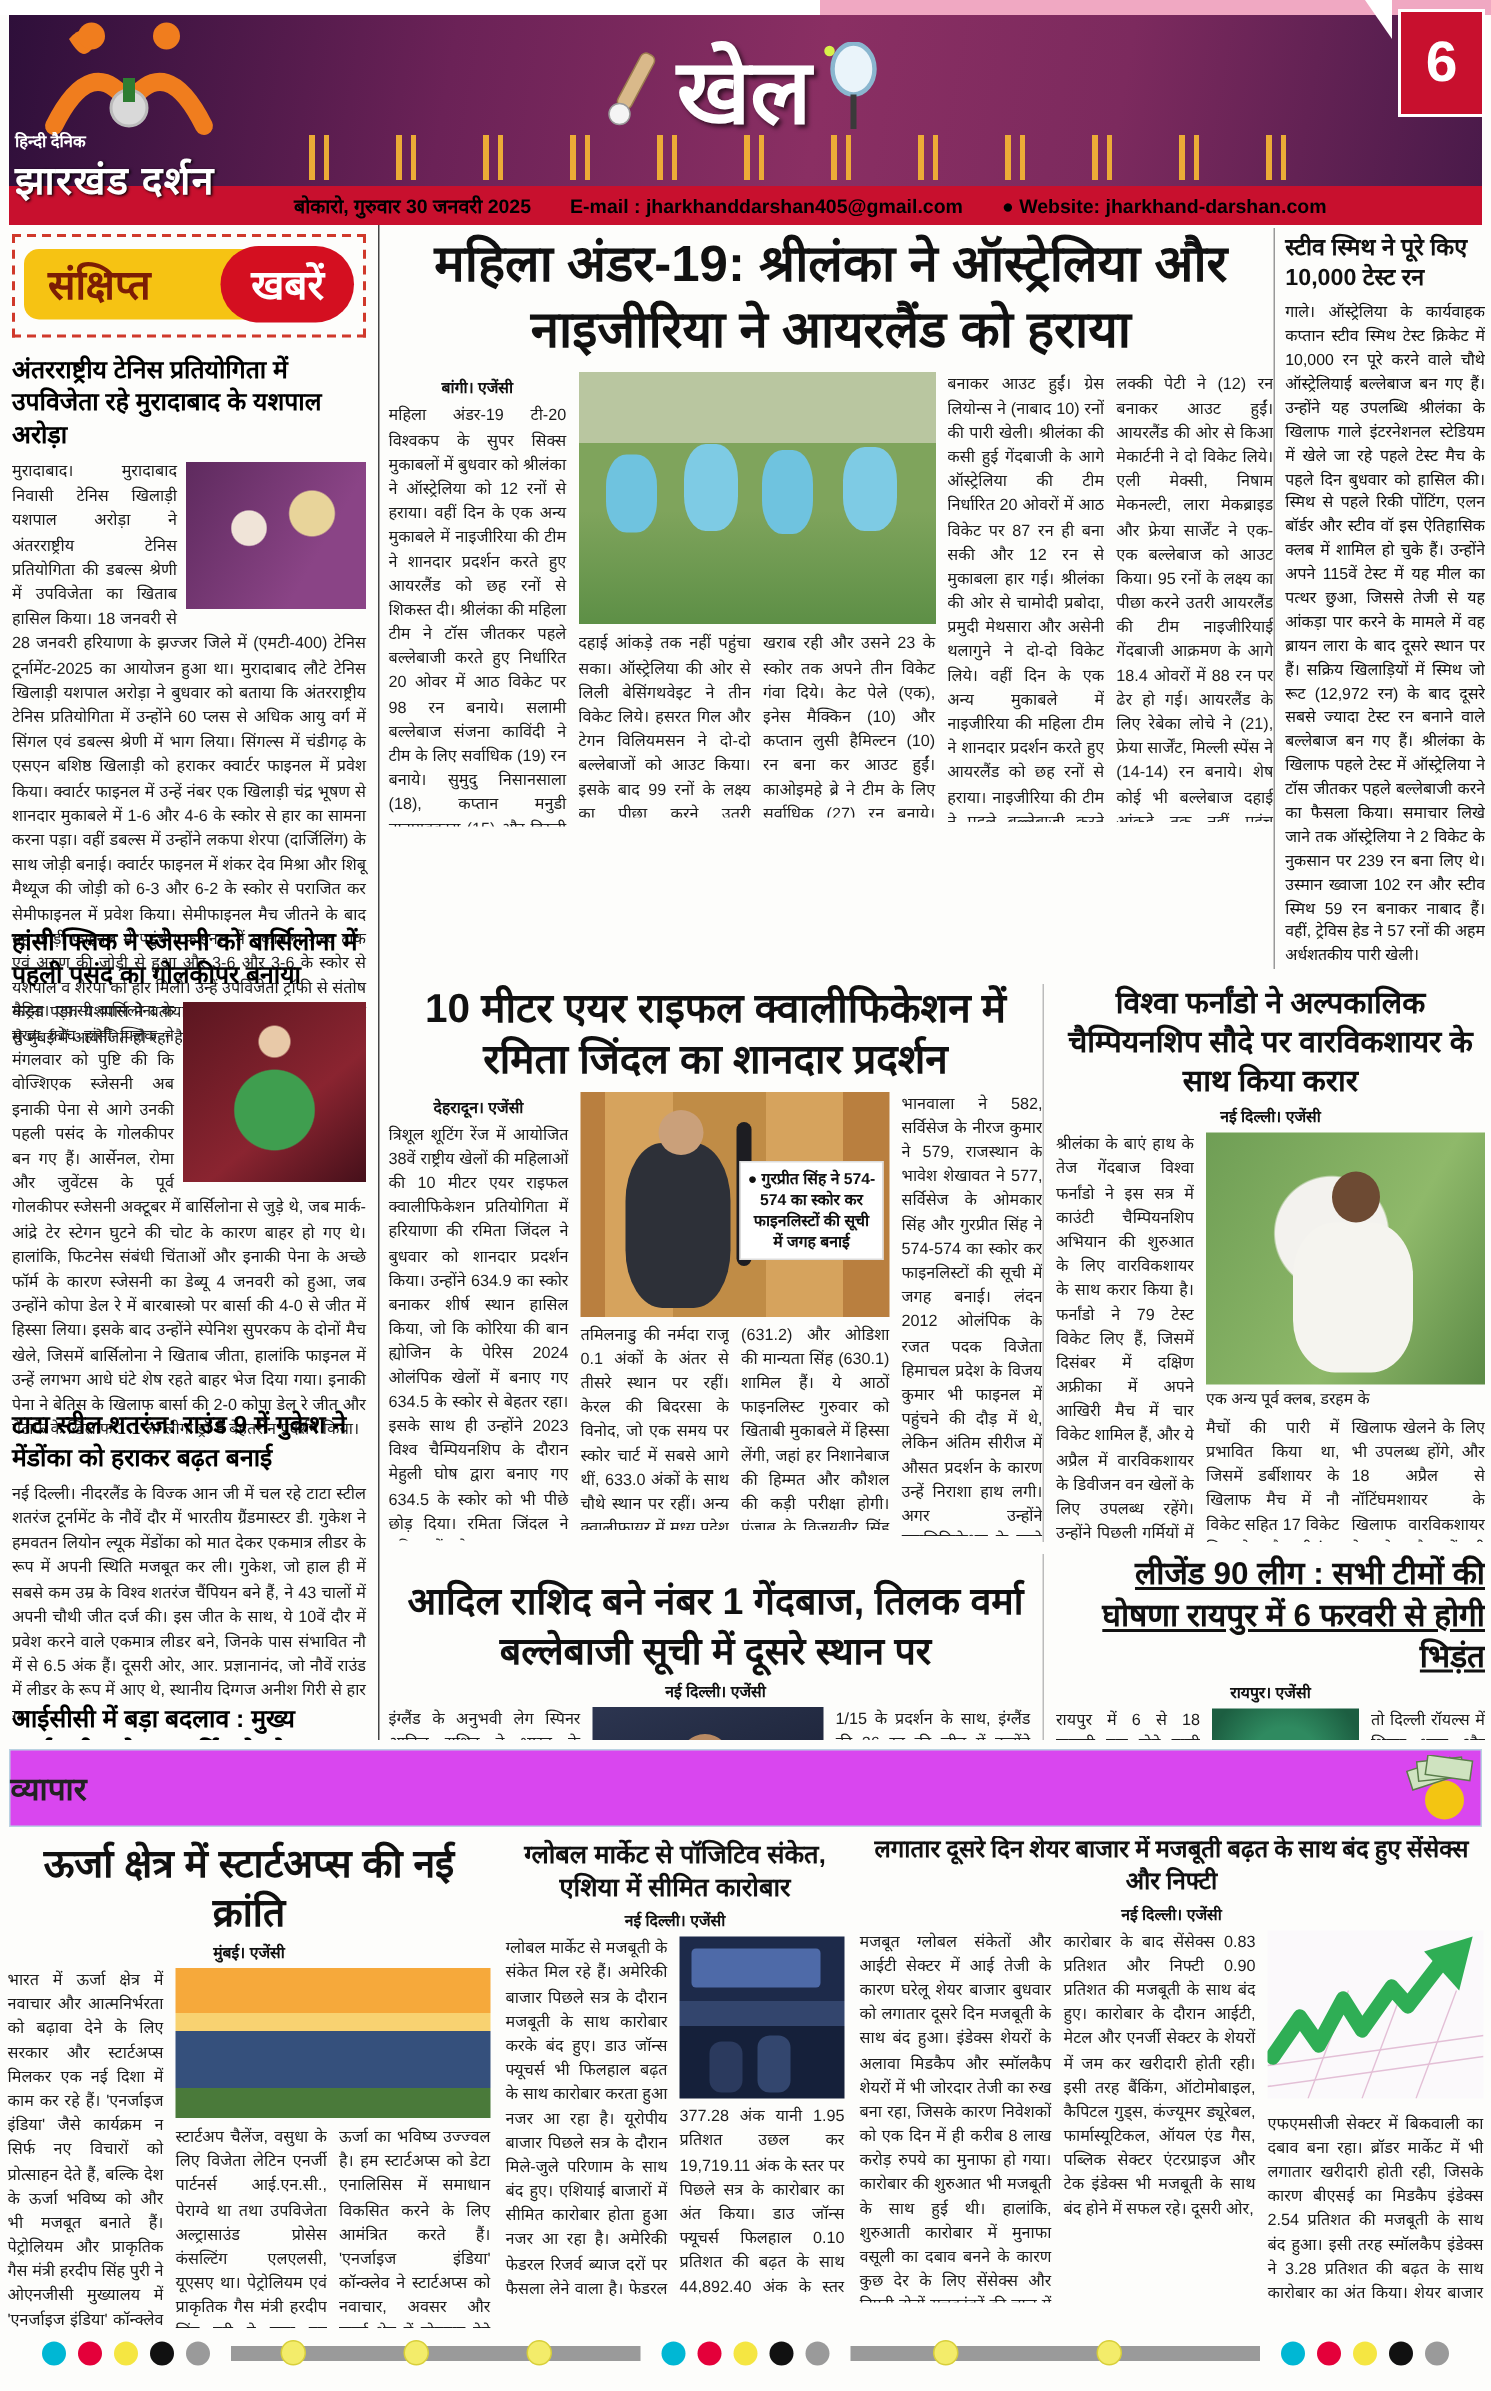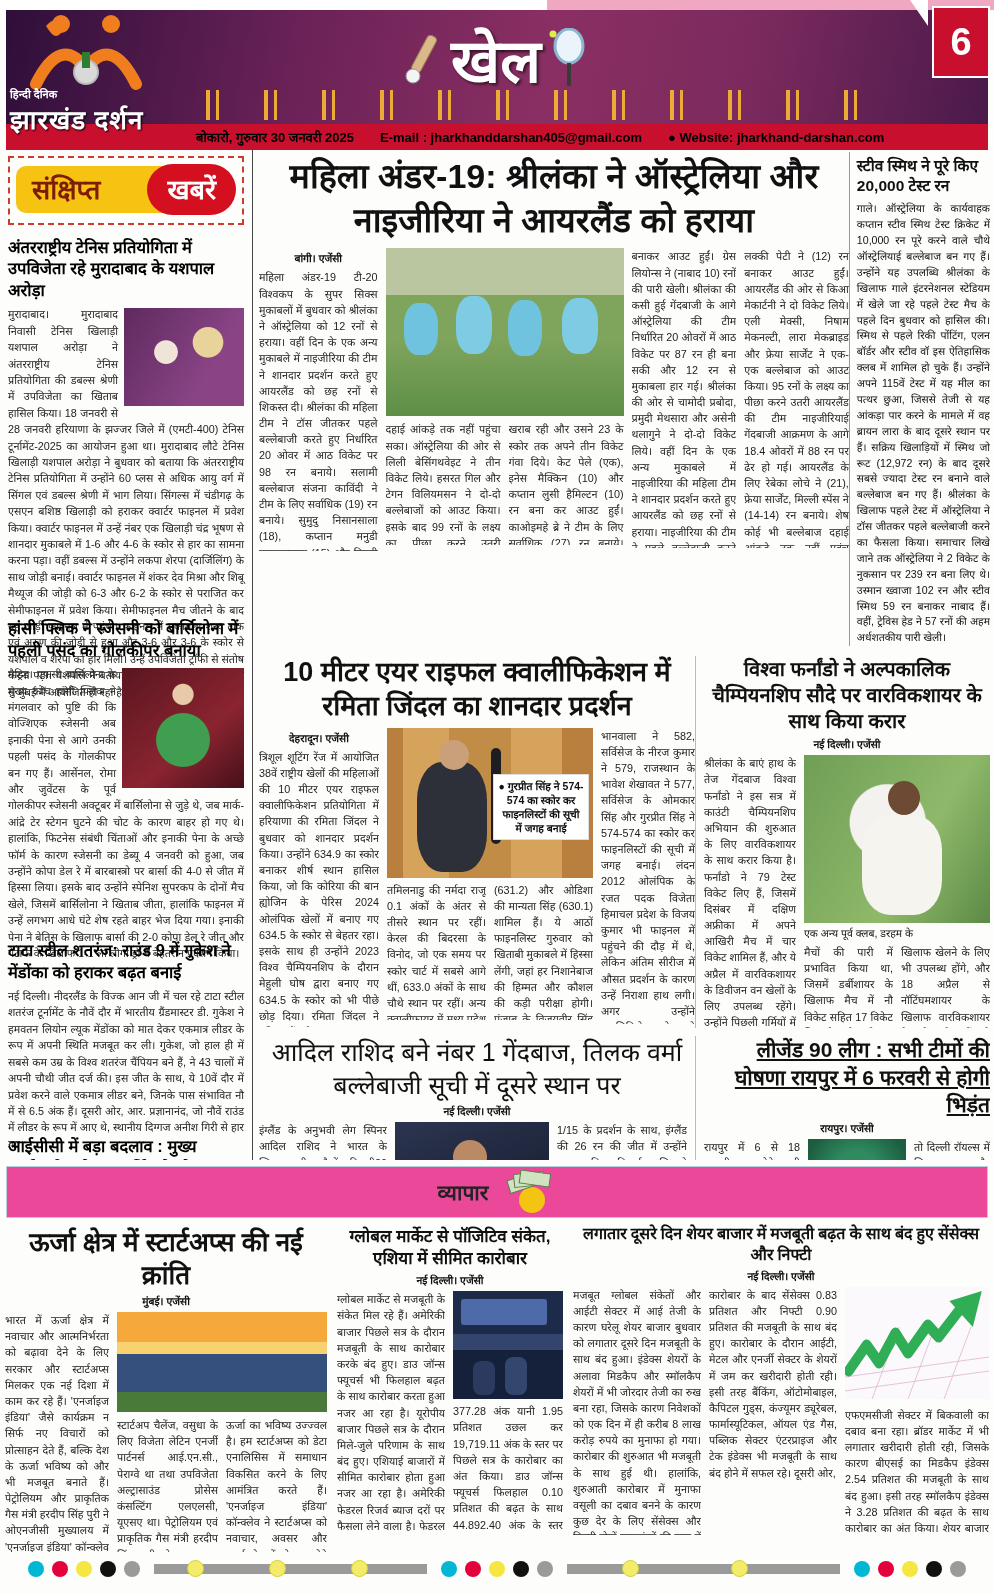--- a/index.html
+++ b/index.html
@@ -88,37 +88,37 @@
   .f-photo { width:100%; height:168px; background:
               radial-gradient(circle at 45% 40%, #f3f2ee 0 26%, rgba(243,242,238,0) 27%),
               linear-gradient(120deg,#6f9e55,#8fb96a 60%,#5c8a46); }
   .f-caption { font-size:10.5px; line-height:1.4; margin:3px 0; text-align:justify; }
   .f-cols { display:flex; gap:8px; height:118px; }
   .f-cols .col { flex:1; }
 
   
   .lower-band { display:flex; margin-top:8px; height:238px; }
   .rashid { width:436px; overflow:hidden; }
-  .rashid h2 { font-size:25px; line-height:1.3; text-align:center; font-weight:normal; margin:0 2px 2px 2px; }
+  .rashid h2 { font-size:25px; line-height:1.3; text-align:center; font-weight:bold; margin:16px 2px 2px 2px; }
   .ra-cols { display:flex; gap:8px; height:172px; }
   .ra-c1 { width:128px; } .ra-c3 { width:130px; }
   .ra-photo { width:154px; height:172px; background:
               radial-gradient(circle at 50% 62%, #d8342a 0 30%, rgba(216,52,42,0) 31%),
               linear-gradient(160deg,#2c3550,#141a2c 70%); }
   .legend { flex:1; border-left:1px solid #bbb; padding-left:8px; overflow:hidden; }
   .legend h2 { font-size:21px; line-height:1.3; text-align:right; font-weight:bold; margin:0 0 2px 0;text-decoration:underline; }
   .lg-cols { display:flex; gap:8px; height:176px; }
   .lg-c1 { width:96px; } .lg-mid { width:98px; } .lg-c3 { flex:1; }
   .lg-logo { width:98px; height:78px; background:radial-gradient(circle at 50% 45%,#2f8a60 0 35%,#1c5e41 80%);
               color:#e8e8e8; display:flex; flex-direction:column; align-items:center; justify-content:center;
               font-weight:bold; font-style:italic; margin-bottom:4px; text-shadow:1px 1px 1px #000; }
 
   
-  .biz-band { height:52px; margin:6px 6px 6px 6px; background:#ec4899; border:1px solid #b9d2e2;
-              display:flex; align-items:center; justify-content:center; gap:14px; }
+  .biz-band { height:52px; margin:6px 6px 6px 6px; background:#d946ef; border:1px solid #b9d2e2;
+              display:flex; align-items:center; justify-content:space-between; gap:14px; }
   .biz-band .label { font-size:21px; font-weight:bold; color:#222; }
   .biz-stories { display:flex; gap:10px; padding:0 5px; height:328px; overflow:hidden; }
   .b1 { width:322px; } .b2 { width:226px; } .b3 { flex:1; }
   .b1 h2 { font-size:26px; text-align:center; font-weight:bold; line-height:1.25; margin:2px 0; }
   .b2 h2 { font-size:17px; text-align:center; font-weight:bold; line-height:1.3; margin:2px 0; }
   .b3 h2 { font-size:16px; text-align:center; font-weight:bold; line-height:1.3; margin:0 0;font-family:Liberation Serif, serif; }
   .b1-row { display:flex; gap:8px; height:258px; }
   .b1-c1 { width:104px; }
   .b1-right { flex:1; }
   .b1-photo { width:100%; height:100px; margin-bottom:5px;
@@ -235,21 +235,21 @@
               <div class="ms-sub">
                 <div class="col">दहाई आंकड़े तक नहीं पहुंचा सका। ऑस्ट्रेलिया की ओर से लिली बेसिंगथवेइट ने तीन विकेट लिये। हसरत गिल और टेगन विलियमसन ने दो-दो बल्लेबाजों को आउट किया। इसके बाद 99 रनों के लक्ष्य का पीछा करने उतरी ऑस्ट्रेलिया की शुरूआत बेहद</div>
                 <div class="col">खराब रही और उसने 23 के स्कोर तक अपने तीन विकेट गंवा दिये। केट पेले (एक), इनेस मैक्किन (10) और कप्तान लुसी हैमिल्टन (10) रन बना कर आउट हुईं। काओइमहे ब्रे ने टीम के लिए सर्वाधिक (27) रन बनाये। एलेनोर लारोसा (18) रन</div>
               </div>
             </div>
             <div class="col ms-c4" style="height:300px;">बनाकर आउट हुईं। ग्रेस लियोन्स ने (नाबाद 10) रनों की पारी खेली। श्रीलंका की कसी हुई गेंदबाजी के आगे ऑस्ट्रेलिया की टीम निर्धारित 20 ओवरों में आठ विकेट पर 87 रन ही बना सकी और 12 रन से मुकाबला हार गई। श्रीलंका की ओर से चामोदी प्रबोदा, प्रमुदी मेथसारा और असेनी थलागुने ने दो-दो विकेट लिये। वहीं दिन के एक अन्य मुकाबले में नाइजीरिया की महिला टीम ने शानदार प्रदर्शन करते हुए आयरलैंड को छह रनों से हराया। नाइजीरिया की टीम ने पहले बल्लेबाजी करते हुए 20 ओवरों में सात विकेट पर 94 रन बनाये। क्रिस्टाबेल चुक्वुओनी ने (25), ओमोसिघो एगुआकुन और पी अगबोया ने (17-17) रन बनाये।</div>
             <div class="col ms-c5" style="height:300px;">लक्की पेटी ने (12) रन बनाकर आउट हुईं। आयरलैंड की ओर से किआ मेकार्टनी ने दो विकेट लिये। एली मेक्सी, निषाम मेकनल्टी, लारा मेकब्राइड और फ्रेया सार्जेंट ने एक-एक बल्लेबाज को आउट किया। 95 रनों के लक्ष्य का पीछा करने उतरी आयरलैंड की टीम नाइजीरियाई गेंदबाजी आक्रमण के आगे 18.4 ओवरों में 88 रन पर ढेर हो गई। आयरलैंड के लिए रेबेका लोचे ने (21), फ्रेया सार्जेंट, मिल्ली स्पेंस ने (14-14) रन बनाये। शेष कोई भी बल्लेबाज दहाई आंकड़े तक नहीं पहुंच सका। नाइजीरिया की ओर से लिलियन उडेह ने तीन विकेट लिये। उसेन पीस और ए अखिगबे ने दो-दो बल्लेबाजों को आउट किया।</div>
           </div>
         </div>
         <div class="smith">
-          <h2>स्टीव स्मिथ ने पूरे किए 20,000 टेस्ट रन</h2>
+          <h2>स्टीव स्मिथ ने पूरे किए 10,000 टेस्ट रन</h2>
           <div class="body">गाले। ऑस्ट्रेलिया के कार्यवाहक कप्तान स्टीव स्मिथ टेस्ट क्रिकेट में 10,000 रन पूरे करने वाले चौथे ऑस्ट्रेलियाई बल्लेबाज बन गए हैं। उन्होंने यह उपलब्धि श्रीलंका के खिलाफ गाले इंटरनेशनल स्टेडियम में खेले जा रहे पहले टेस्ट मैच के पहले दिन बुधवार को हासिल की। स्मिथ से पहले रिकी पोंटिंग, एलन बॉर्डर और स्टीव वॉ इस ऐतिहासिक क्लब में शामिल हो चुके हैं। उन्होंने अपने 115वें टेस्ट में यह मील का पत्थर छुआ, जिससे तेजी से यह आंकड़ा पार करने के मामले में वह ब्रायन लारा के बाद दूसरे स्थान पर हैं। सक्रिय खिलाड़ियों में स्मिथ जो रूट (12,972 रन) के बाद दूसरे सबसे ज्यादा टेस्ट रन बनाने वाले बल्लेबाज बन गए हैं। श्रीलंका के खिलाफ पहले टेस्ट में ऑस्ट्रेलिया ने टॉस जीतकर पहले बल्लेबाजी करने का फैसला किया। समाचार लिखे जाने तक ऑस्ट्रेलिया ने 2 विकेट के नुकसान पर 239 रन बना लिए थे। उस्मान ख्वाजा 102 रन और स्टीव स्मिथ 59 रन बनाकर नाबाद हैं। वहीं, ट्रेविस हेड ने 57 रनों की अहम अर्धशतकीय पारी खेली।</div>
         </div>
       </div>
 
       <div class="middle-band">
         <div class="ramita">
           <h2>10 मीटर एयर राइफल क्वालीफिकेशन में रमिता जिंदल का शानदार प्रदर्शन</h2>
           <div class="rm-cols">
             <div class="rm-c1">
               <div class="byline">देहरादून। एजेंसी</div>

